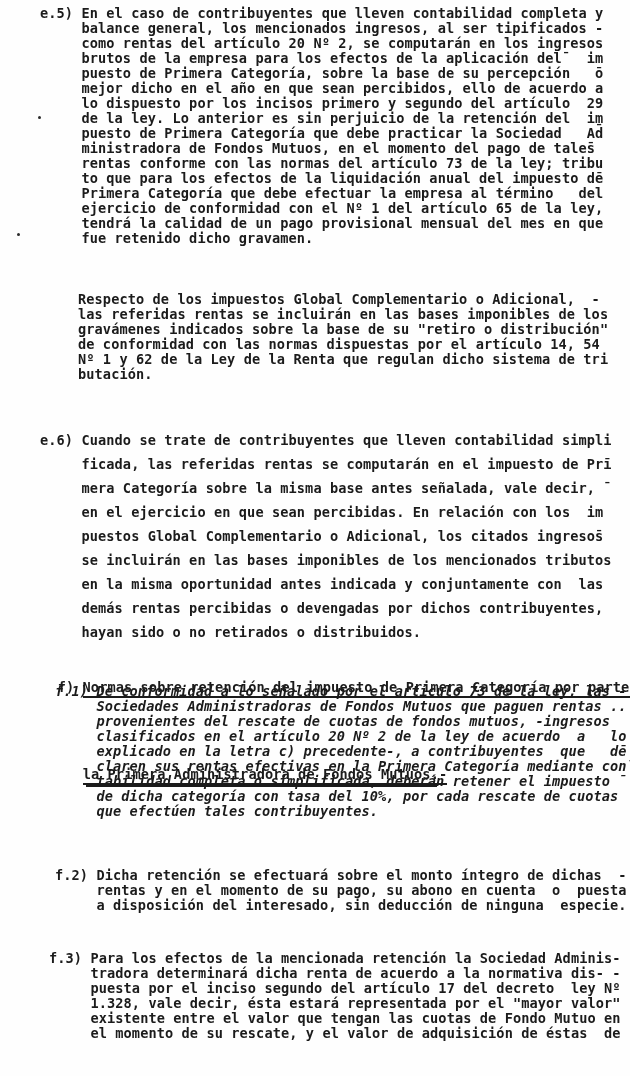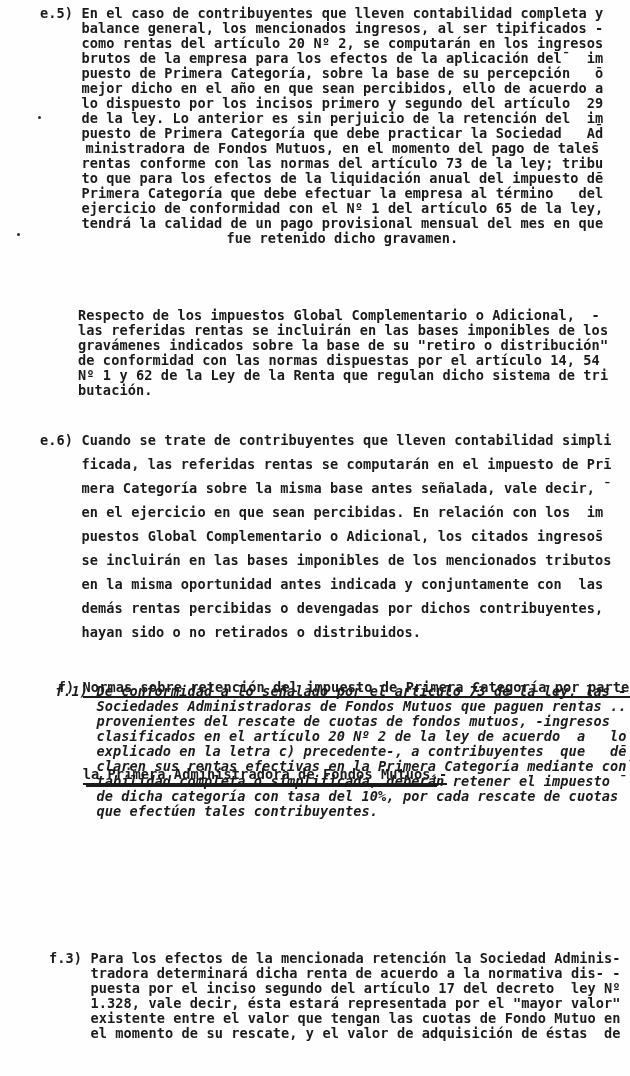--- a/index.html
+++ b/index.html
@@ -22,22 +22,22 @@
   .block {
     position: absolute;
     white-space: pre;
     font-family: "DejaVu Sans Mono", monospace;
     font-size: 13.6px;
     line-height: 15px;
     font-weight: bold;
     color: #1b1b1b;
     letter-spacing: 0.1px;
   }
-  .block.e5    { left: 40px; top: 6px; text-align: center; }
-  .block.e5b   { left: 78px; top: 308px; }
+  .block.e5    { left: 40px; top: 6px; }
+  .block.e5b   { left: 78px; top: 292px; }
   .block.e6    { left: 40px; top: 428px; line-height: 24px; }
   .block.f1    { left: 55px; top: 684px; font-style: italic; }
   .block.f2    { left: 55px; top: 868px; }
   .block.f3    { left: 49px; top: 951px; }
 
   .heading {
     position: absolute;
     left: 8px; top: 628px;
     white-space: pre;
     font-family: "DejaVu Sans Mono", monospace;
@@ -127,20 +127,23 @@
   <div class="block f1">f.1) De conformidad a lo señalado por el artículo 73 de la ley, las -
      Sociedades Administradoras de Fondos Mutuos que paguen rentas ..
      provenientes del rescate de cuotas de fondos mutuos, -ingresos
      clasificados en el artículo 20 Nº 2 de la ley de acuerdo  a   lo
      explicado en la letra c) precedente-, a contribuyentes  que   dē
      claren sus rentas efectivas en la Primera Categoría mediante con̄
      tabilidad completa o simplificada, deberán retener el impuesto ¯
      de dicha categoría con tasa del 10%, por cada rescate de cuotas
      que efectúen tales contribuyentes.</div>
 
+  <div class="block f2">f.2) Dicha retención se efectuará sobre el monto íntegro de dichas  -
+     rentas y en el momento de su pago, su abono en cuenta  o  puesta
+     a disposición del interesado, sin deducción de ninguna  especie.</div>
 
   <div class="block f3">f.3) Para los efectos de la mencionada retención la Sociedad Adminis-
      tradora determinará dicha renta de acuerdo a la normativa dis- -
      puesta por el inciso segundo del artículo 17 del decreto  ley Nº
      1.328, vale decir, ésta estará representada por el "mayor valor"
      existente entre el valor que tengan las cuotas de Fondo Mutuo en
      el momento de su rescate, y el valor de adquisición de éstas  de</div>
 
   <div class="scan-dot dot-1"></div>
   <div class="scan-dot dot-2"></div>

